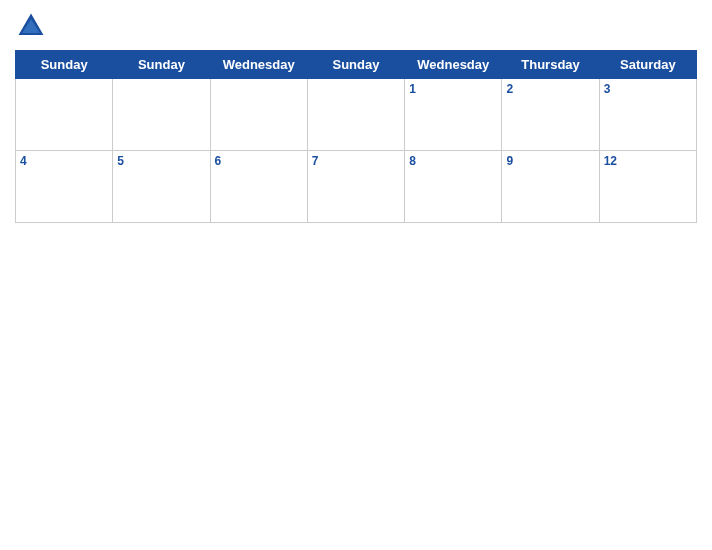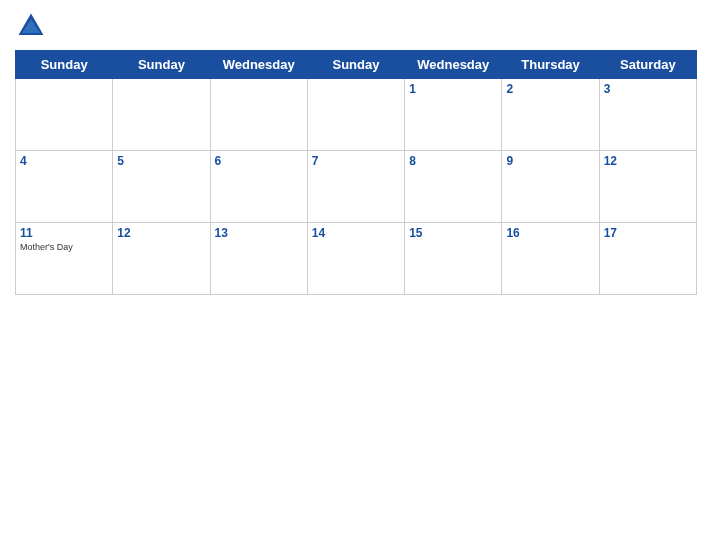--- a/index.html
+++ b/index.html
@@ -161,39 +161,15 @@
           <td>
             <span class="day-number">8</span>
           </td>
           <td>
             <span class="day-number">9</span>
           </td>
           <td>
             <span class="day-number">12</span>
           </td>
         </tr>
-        <tr>
-          <td>
-            <span class="day-number">11</span>
-            <span class="holiday-name">Mother's Day</span>
-          </td>
-          <td>
-            <span class="day-number">12</span>
-          </td>
-          <td>
-            <span class="day-number">13</span>
-          </td>
-          <td>
-            <span class="day-number">14</span>
-          </td>
-          <td>
-            <span class="day-number">15</span>
-          </td>
-          <td>
-            <span class="day-number">16</span>
-          </td>
-          <td>
-            <span class="day-number">17</span>
-          </td>
-        </tr>
       </tbody>
   </table>
 </div>
 
 </body></html>

